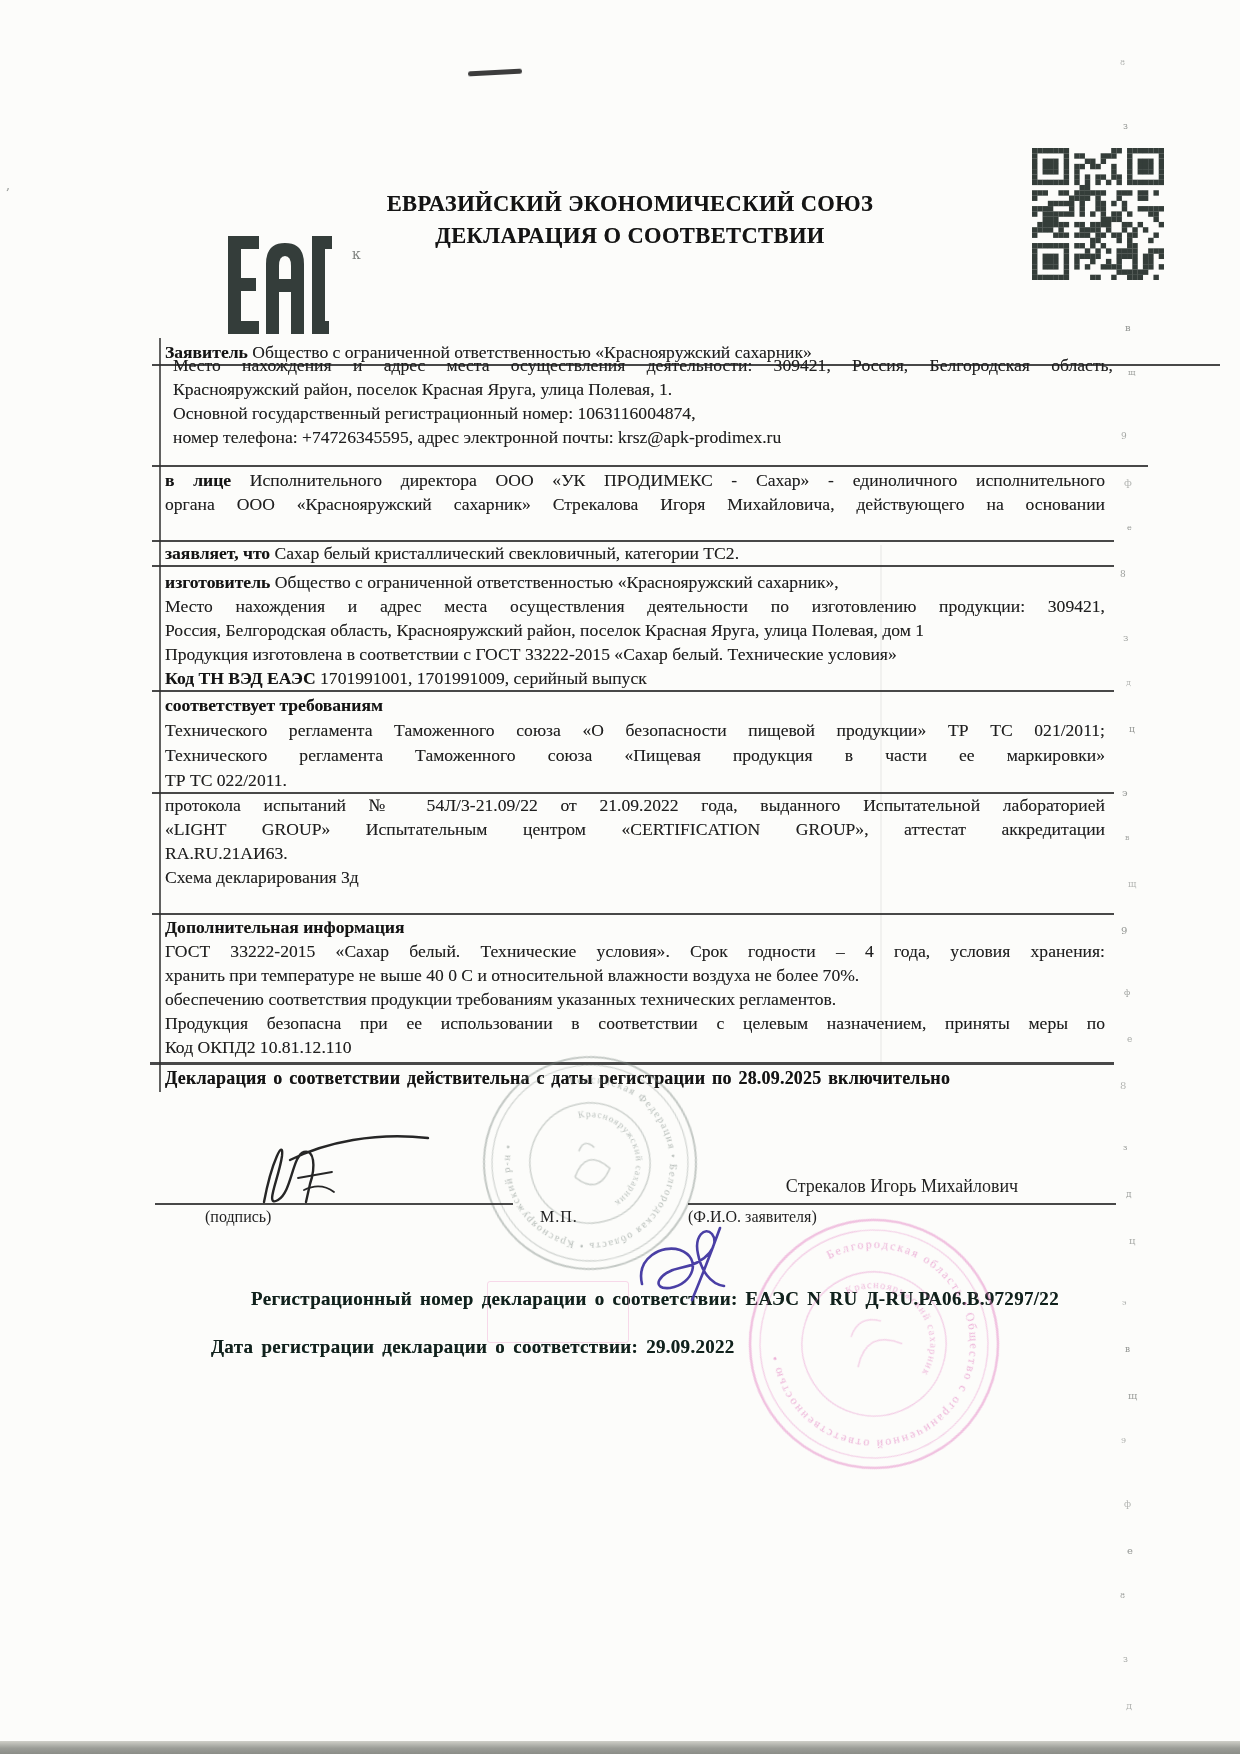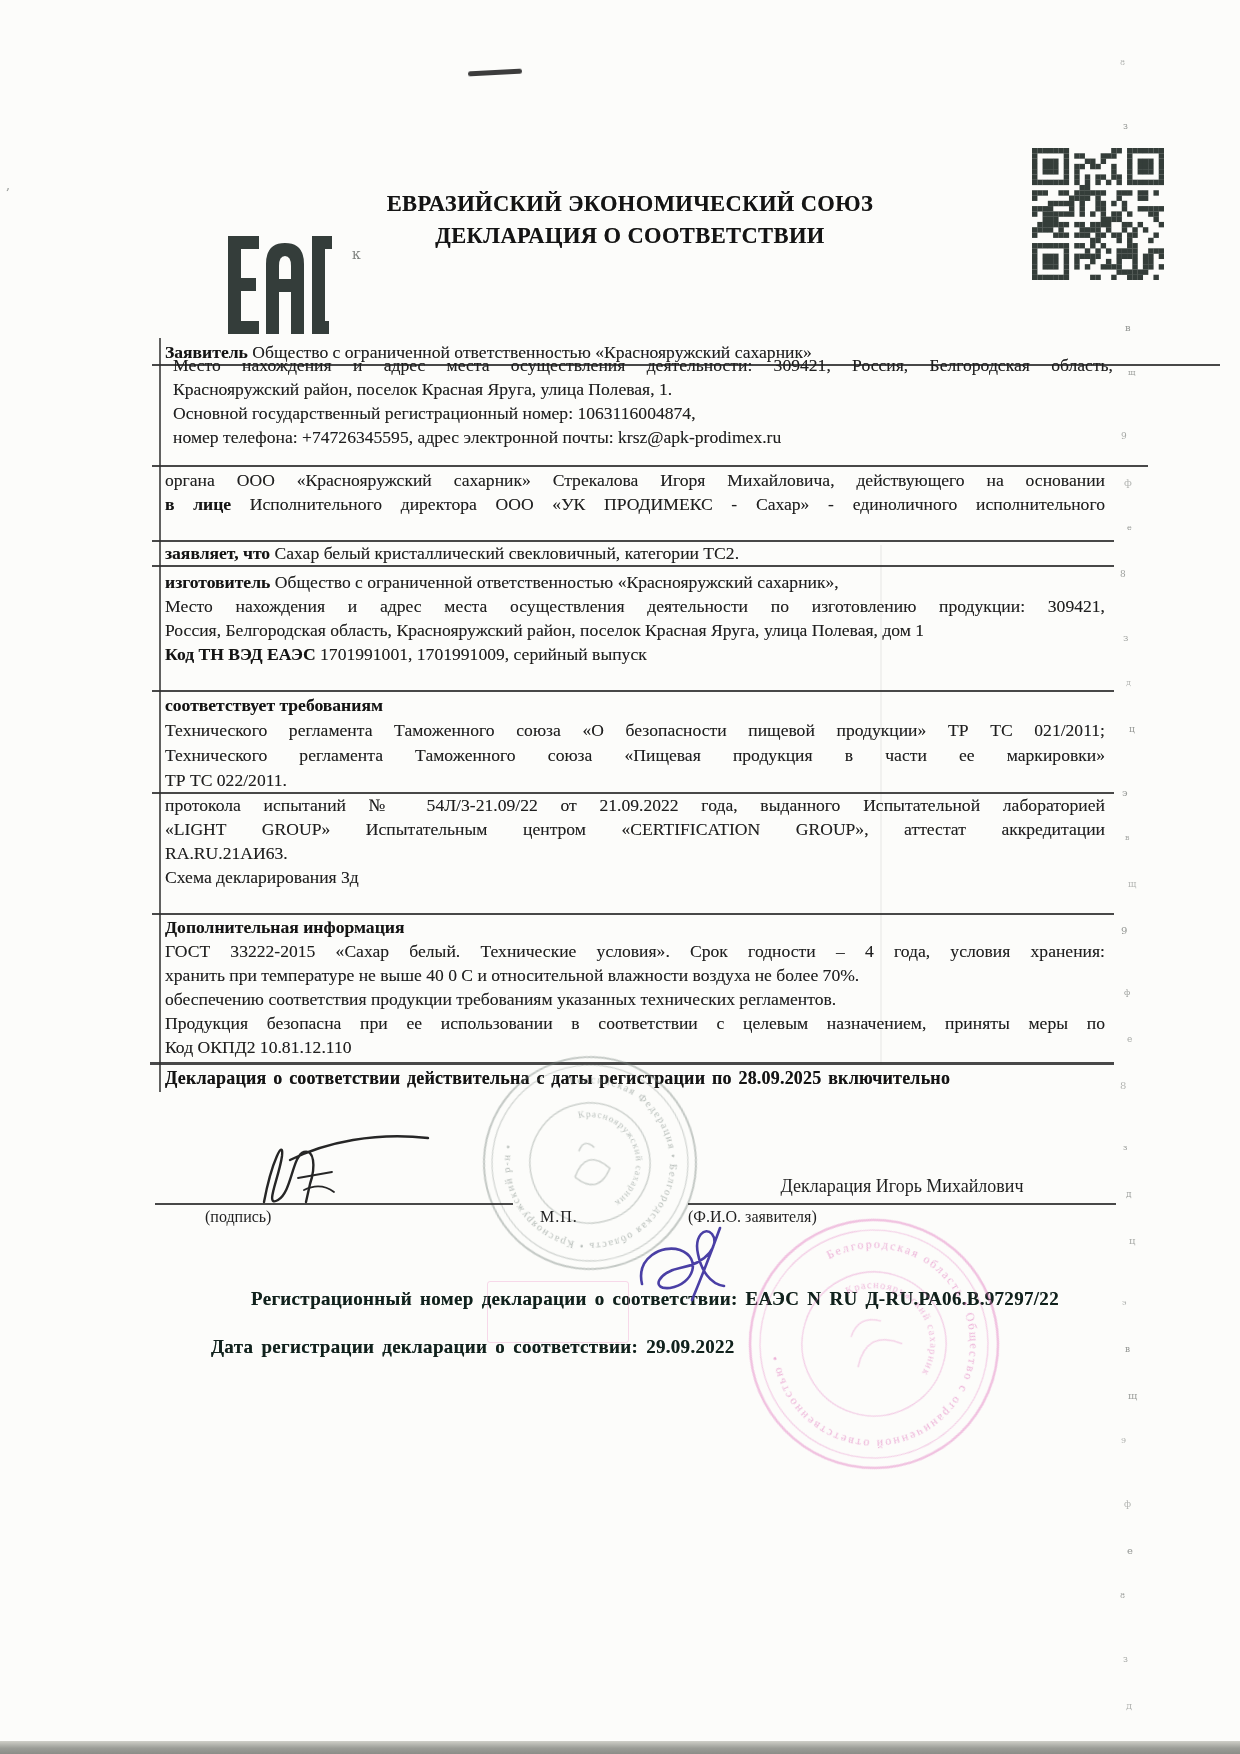--- a/index.html
+++ b/index.html
@@ -402,41 +402,42 @@
     </div>
   </div>
   <div class="abs blk" style="top:353px;margin-left:8px;">
     <div class="dl jl">Место нахождения и адрес места осуществления деятельности: 309421, Россия, Белгородская область,</div>
     <div class="dl">Краснояружский район, поселок Красная Яруга, улица Полевая, 1.</div>
     <div class="dl">Основной государственный регистрационный номер: 1063116004874,</div>
     <div class="dl">номер телефона: +74726345595, адрес электронной почты: krsz@apk-prodimex.ru</div>
   </div>
 
   <div class="abs blk" style="top:468px;">
-    <div class="dl jl">органа ООО «Краснояружский сахарник» Стрекалова Игоря Михайловича, действующего на основании</div>
     <div class="dl jl">
       <span class="bl">в лице</span>
       <span>Исполнительного директора ООО «УК ПРОДИМЕКС - Сахар» - единоличного исполнительного</span>
     </div>
+    <div class="dl jl">органа ООО «Краснояружский сахарник» Стрекалова Игоря Михайловича, действующего на основании</div>
   </div>
 
   <div class="abs blk" style="top:541px;">
     <div class="dl">
       <span class="bl">заявляет, что</span>
       <span>Сахар белый кристаллический свекловичный, категории ТС2.</span>
     </div>
   </div>
 
   <div class="abs blk" style="top:570px;">
     <div class="dl">
       <span class="bl">изготовитель</span>
       <span>Общество с ограниченной ответственностью «Краснояружский сахарник»,</span>
     </div>
     <div class="dl jl">Место нахождения и адрес места осуществления деятельности по изготовлению продукции: 309421,</div>
     <div class="dl">Россия, Белгородская область, Краснояружский район, поселок Красная Яруга, улица Полевая, дом 1</div>
+    <div class="dl">Продукция изготовлена в соответствии с ГОСТ 33222-2015 «Сахар белый. Технические условия»</div>
     <div class="dl">
       <span class="bl">Код ТН ВЭД ЕАЭС</span>
       <span>1701991001, 1701991009, серийный выпуск</span>
     </div>
   </div>
 
   <div class="abs blk lh25" style="top:693px;">
     <div class="dl bl">соответствует требованиям</div>
     <div class="dl jl">Технического регламента Таможенного союза «О безопасности пищевой продукции» ТР ТС 021/2011;</div>
     <div class="dl jl">Технического регламента Таможенного союза «Пищевая продукция в части ее маркировки»</div>
@@ -481,21 +482,21 @@
   <svg class="abs sig" style="left:246px;top:1126px;" width="210" height="88" viewBox="0 0 210 88">
     <path d="M18 76 C 26 34, 38 12, 36 30 C 33 52, 18 82, 32 74 C 46 66, 46 30, 58 26 C 68 23, 70 40, 64 58 L 60 76
              M 44 34 C 80 16, 130 6, 182 12" fill="none" stroke="#262626" stroke-width="2.4" stroke-linecap="round"></path>
     <path d="M52 52 L 86 46 M58 64 C 70 58, 80 60, 88 66" fill="none" stroke="#262626" stroke-width="1.8" stroke-linecap="round"></path>
   </svg>
 
   <div class="abs hline" style="left:155px;top:1203px;width:358px;height:2px;"></div>
   <div class="abs cap" style="left:205px;top:1208px;width:200px;">(подпись)</div>
   <div class="abs cap" style="left:540px;top:1208px;width:90px;letter-spacing:1px;">М.П.</div>
   <div class="abs hline" style="left:688px;top:1203px;width:428px;height:2px;"></div>
-  <div class="abs name-line" style="left:688px;top:1176px;width:428px;">Декларация Игорь Михайлович</div>
+  <div class="abs name-line" style="left:688px;top:1176px;width:428px;">Стрекалов Игорь Михайлович</div>
   <div class="abs cap" style="left:688px;top:1208px;width:428px;">(Ф.И.О. заявителя)</div>
 
   <div class="abs regline" style="left:211px;top:1288px;margin-left:40px;">Регистрационный номер декларации о соответствии: ЕАЭС N RU Д-RU.РА06.В.97297/22</div>
   <div class="abs regline" style="left:211px;top:1336px;">Дата регистрации декларации о соответствии: 29.09.2022</div>
 
   <div class="abs pink-rect" style="left:487px;top:1281px;width:140px;height:60px;"></div>
 
   <svg class="abs sig" style="left:628px;top:1222px;" width="130" height="88" viewBox="0 0 130 88">
     <path d="M14 62 C 8 36, 34 22, 52 28 C 74 36, 66 62, 42 66 C 22 68, 30 50, 52 46 C 80 41, 92 22, 84 12
              C 77 4, 66 14, 70 32 C 73 48, 82 62, 96 64 M 92 6 C 84 28, 74 54, 64 78" fill="none" stroke="#4a3fa5" stroke-width="2.6" stroke-linecap="round"></path>

